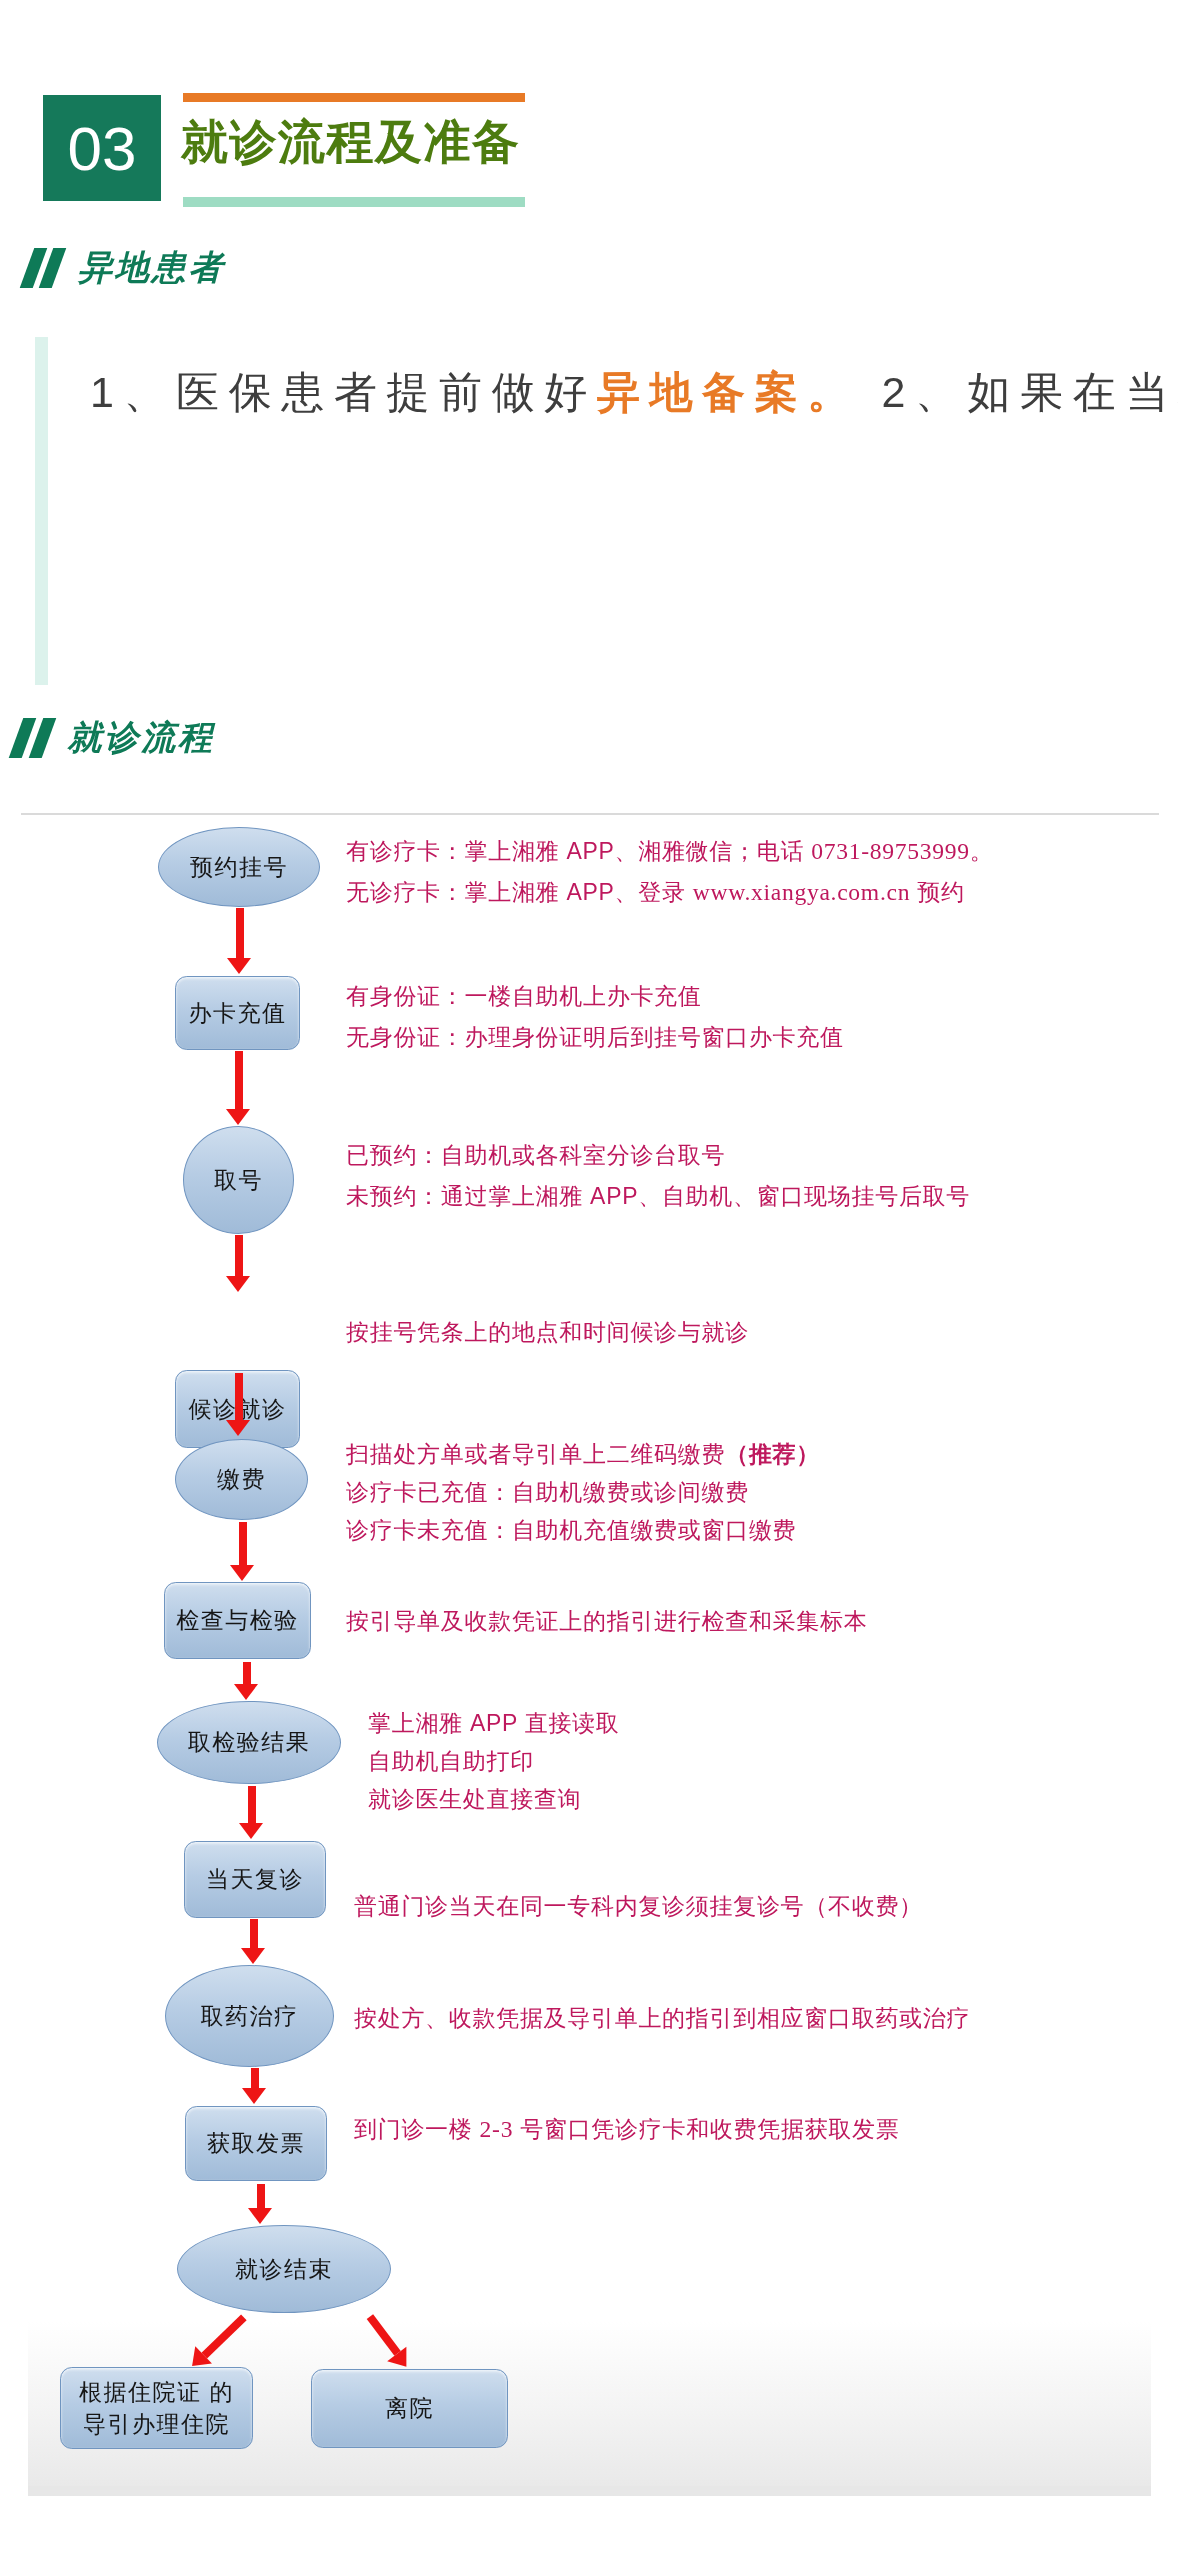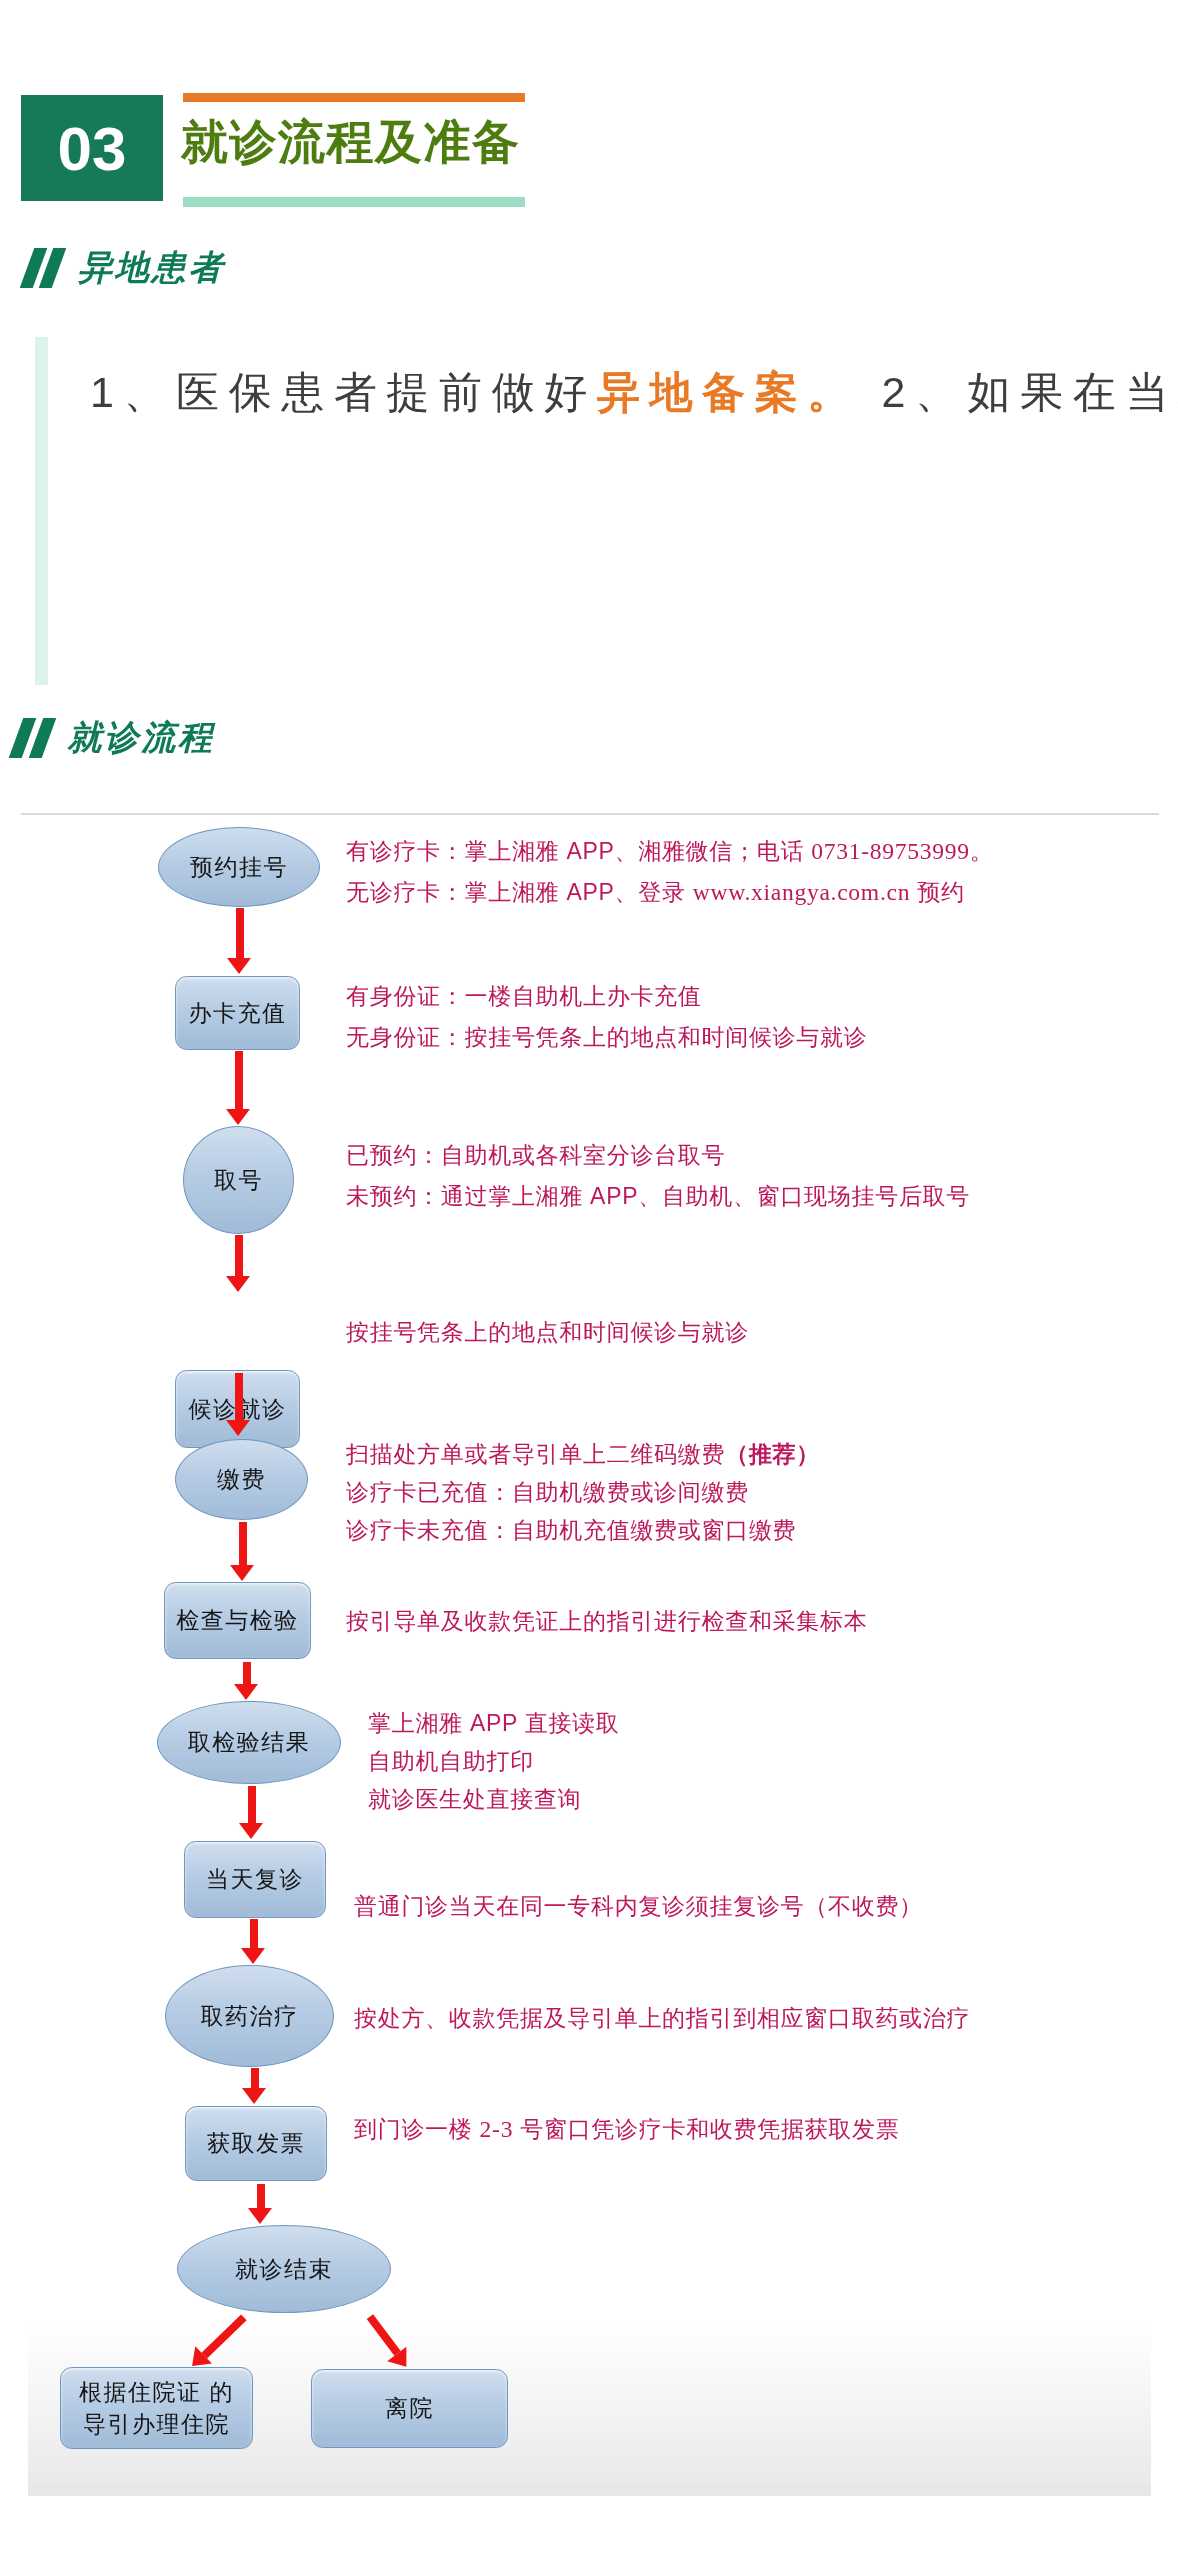--- a/index.html
+++ b/index.html
@@ -1,22 +1,22 @@
 <!DOCTYPE html>
 <html style="font-size:11.8px"><head>
 <meta charset="utf-8">
 <style>
   html,body{margin:0;padding:0;}
   body{background:#ffffff;font-family:"Liberation Sans","DejaVu Sans",sans-serif;}
   .page{position:relative;width:1179px;height:2576px;background:#ffffff;overflow:hidden;}
 
   
-  .num-box{position:absolute;left:21px;top:95px;width:142px;height:106px;background:#15795a;
+  .num-box{position:absolute;left:43px;top:95px;width:118px;height:106px;background:#15795a;
            color:#ffffff;display:flex;align-items:center;justify-content:center;
-           font-size:62px;font-weight:bold;}
+           font-size:62px;font-weight:normal;}
   .orange-bar{position:absolute;left:183px;top:93px;width:342px;height:8.8px;background:#e87a26;}
   .teal-bar{position:absolute;left:183px;top:197px;width:342px;height:10.3px;background:#9edcc3;}
   .main-title{position:absolute;left:181px;top:111px;width:413px;font-size:47px;font-weight:bold;
               color:#4d7c0f;letter-spacing:1.5px;white-space:nowrap;}
 
   
   .sec{position:absolute;display:flex;align-items:center;}
   .sl{display:inline-block;width:12.5px;height:40px;background:#0e7a57;transform:skewX(-20deg);
       margin-right:7.4px;}
   .sl.last{margin-right:19px;}
@@ -94,21 +94,21 @@
     <span class="ln"><span>无诊疗卡：掌上湘雅 APP、登录 </span><span class="serif">www.xiangya.com.cn</span><span> 预约</span></span>
   </div>
   <div class="varrow" style="left:227px;top:908px;height:66px;">
     <div class="stem"></div>
     <div class="head"></div>
   </div>
 
   <div class="shape rect" style="left:175px;top:976px;width:125px;height:74px;">办卡充值</div>
   <div class="desc" style="left:346px;top:976px;line-height:41px;">
     <span class="ln">有身份证：一楼自助机上办卡充值</span>
-    <span class="ln">无身份证：按挂号凭条上的地点和时间候诊与就诊</span>
+    <span class="ln">无身份证：办理身份证明后到挂号窗口办卡充值</span>
   </div>
   <div class="varrow" style="left:226px;top:1051px;height:74px;">
     <div class="stem"></div>
     <div class="head"></div>
   </div>
 
   <div class="shape ellipse" style="left:183px;top:1126px;width:111px;height:108px;">取号</div>
   <div class="desc" style="left:346px;top:1135px;line-height:41px;">
     <span class="ln">已预约：自助机或各科室分诊台取号</span>
     <span class="ln">未预约：通过掌上湘雅 APP、自助机、窗口现场挂号后取号</span>

